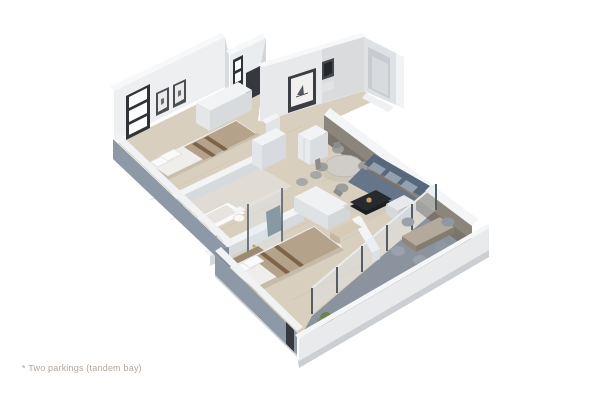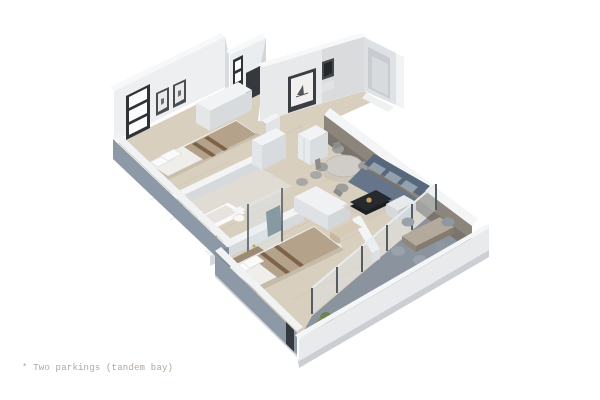--- a/index.html
+++ b/index.html
@@ -1,18 +1,18 @@
 <!DOCTYPE html>
 <html><head>
 <meta charset="utf-8">
 <style>
   html,body{margin:0;padding:0;background:#ffffff;}
   .stage{position:relative;width:600px;height:400px;background:#ffffff;overflow:hidden;
          font-family:"Liberation Sans",sans-serif;}
-  .caption{position:absolute;left:22px;top:363px;font-family:Liberation Mono, monospace;
+  .caption{position:absolute;left:22px;top:363px;font-family:Liberation Sans, sans-serif;
            font-size:9px;letter-spacing:.2px;color:#b3a89c;}
   svg{position:absolute;left:0;top:0;}
   polygon,ellipse,line,polyline,rect{shape-rendering:auto;}
 </style>
 </head>
 <body>
 
 <div class="stage">
 <svg width="600" height="400" viewBox="0 0 600 400">
 

